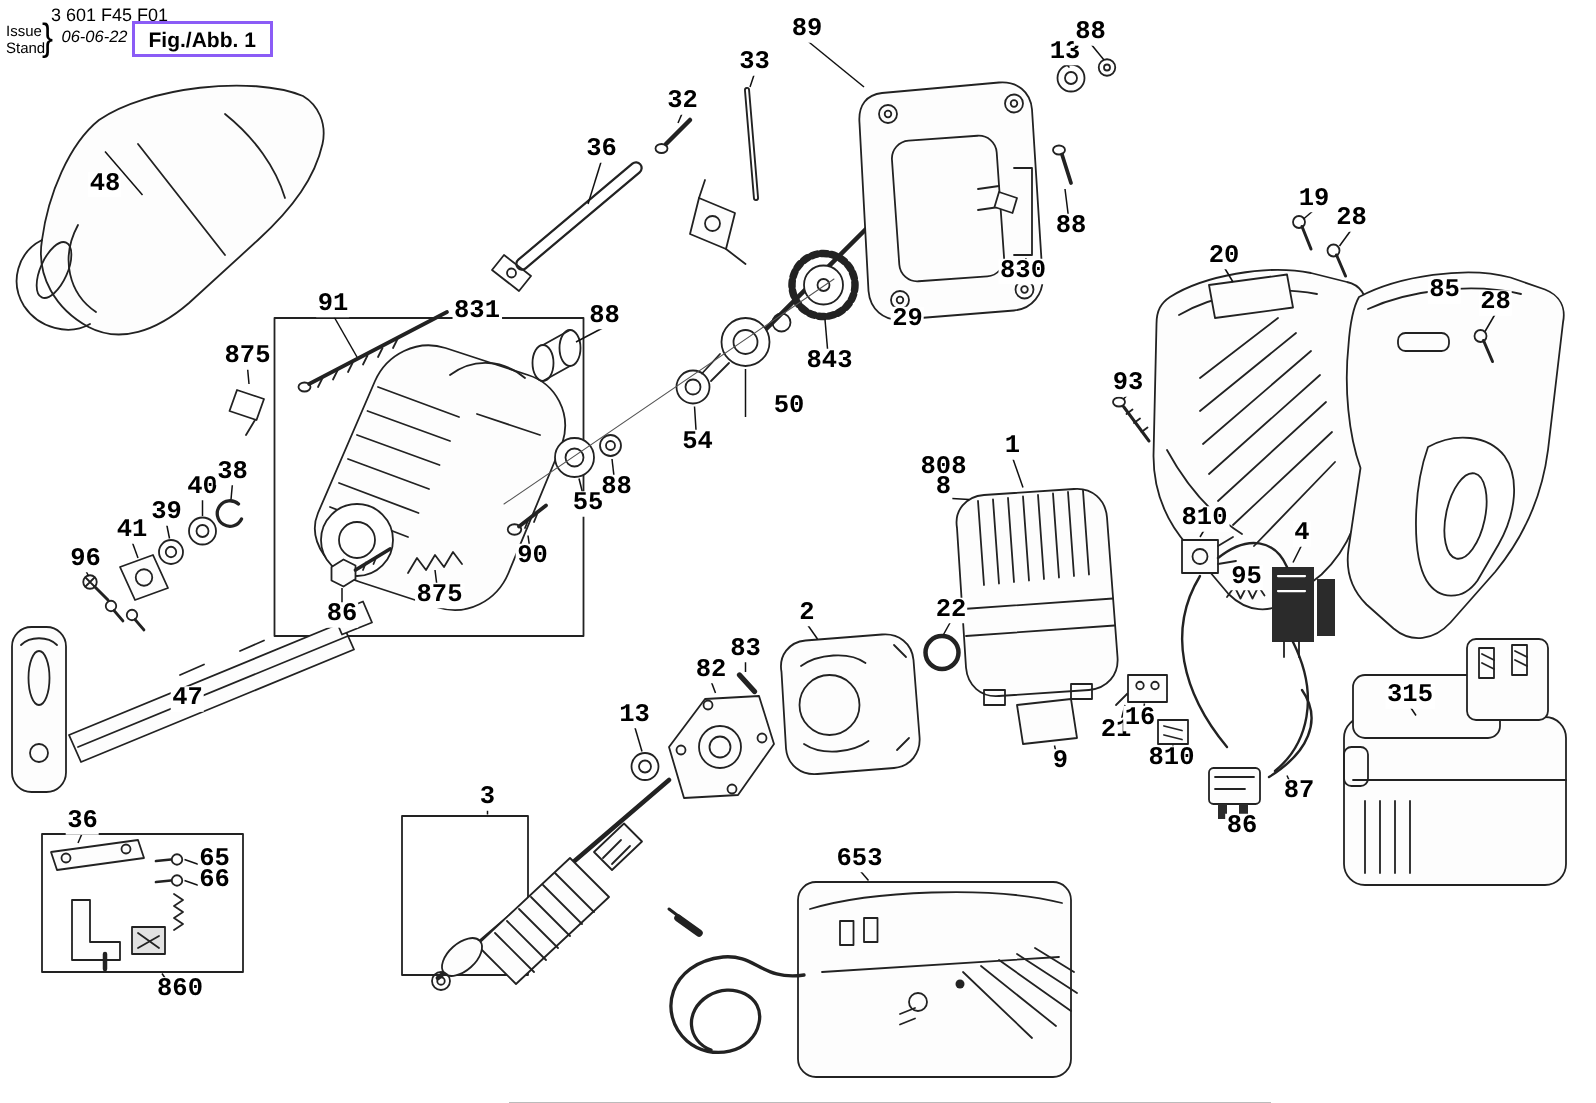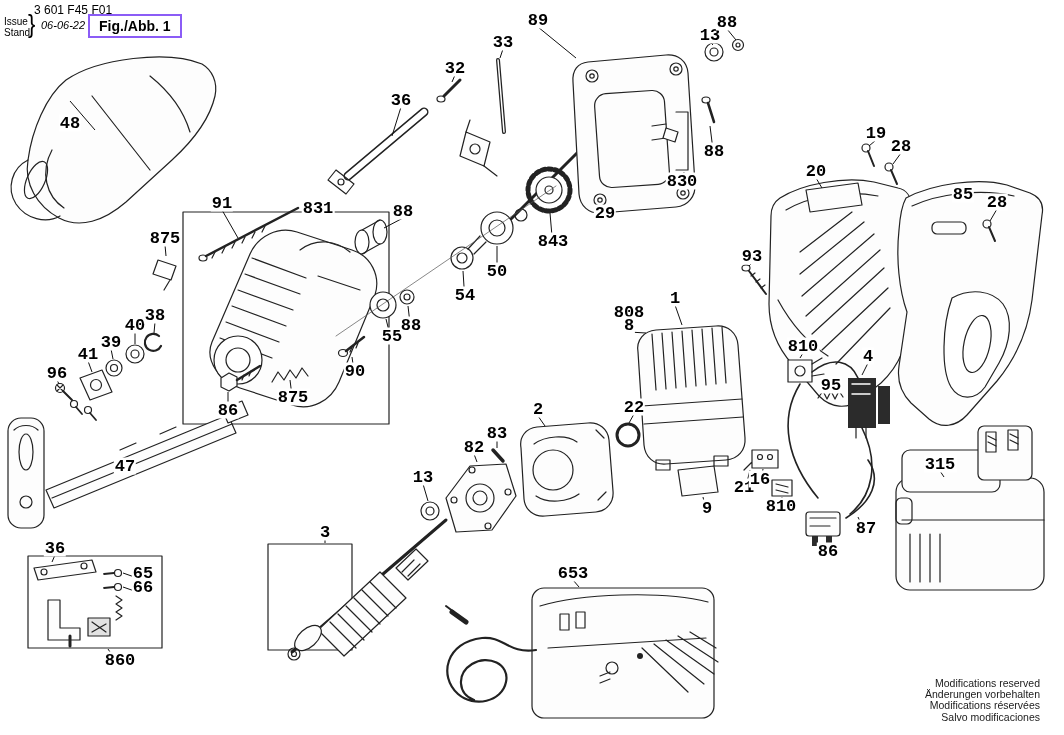--- a/index.html
+++ b/index.html
@@ -445,21 +445,21 @@
       <div class="callout" style="left: 401px; top: 100px;">36</div>
       <div class="callout" style="left: 455px; top: 68px;">32</div>
       <div class="callout" style="left: 503px; top: 42px;">33</div>
       <div class="callout" style="left: 538px; top: 20px;">89</div>
       <div class="callout" style="left: 710px; top: 35px;">13</div>
       <div class="callout" style="left: 727px; top: 22px;">88</div>
       <div class="callout" style="left: 714px; top: 151px;">88</div>
       <div class="callout" style="left: 682px; top: 181px;">830</div>
       <div class="callout" style="left: 605px; top: 213px;">29</div>
       <div class="callout" style="left: 553px; top: 241px;">843</div>
-      <div class="callout" style="left: 497px; top: 271px;">50</div>
+      <div class="callout" style="left: 526px; top: 271px;">50</div>
       <div class="callout" style="left: 465px; top: 295px;">54</div>
       <div class="callout" style="left: 392px; top: 336px;">55</div>
       <div class="callout" style="left: 411px; top: 325px;">88</div>
       <div class="callout" style="left: 876px; top: 133px;">19</div>
       <div class="callout" style="left: 901px; top: 146px;">28</div>
       <div class="callout" style="left: 816px; top: 171px;">20</div>
       <div class="callout" style="left: 963px; top: 194px;">85</div>
       <div class="callout" style="left: 997px; top: 202px;">28</div>
       <div class="callout" style="left: 752px; top: 256px;">93</div>
       <div class="callout" style="left: 57px; top: 373px;">96</div>
@@ -499,20 +499,14 @@
 
   <div class="header">
     <span class="pn">3 601 F45 F01</span>
     <span class="iss1">Issue</span>
     <span class="iss2">Stand</span>
     <span class="brace">}</span>
     <span class="date">06-06-22</span>
     <span class="fig">Fig./Abb. 1</span>
   </div>
 
-  <div class="footer">
-    <div>Modifications reserved</div>
-    <div>Änderungen vorbehalten</div>
-    <div>Modifications réservées</div>
-    <div>Salvo modificaciones</div>
-  </div>
 
 </div>
 
 </body></html>

